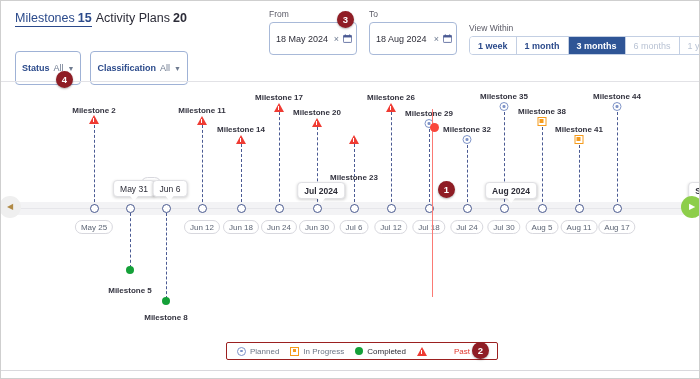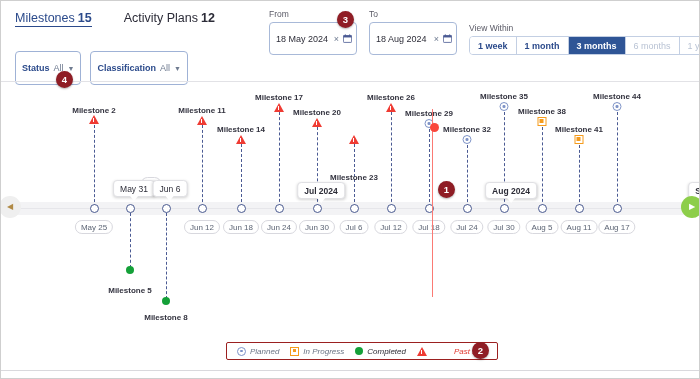--- a/index.html
+++ b/index.html
@@ -11,21 +11,21 @@
     color:#333;
     overflow:hidden;
     position:relative;
   }
   .frame {
     position:absolute; left:0; top:0; width:700px; height:379px;
     border:1px solid #cfcfcf; background:#fff; overflow:hidden;
   }
 
   
-  .tabs { position:absolute; left:14px; top:10px; display:flex; align-items:baseline; gap:32px; }
+  .tabs { position:absolute; left:14px; top:10px; display:flex; align-items:baseline; gap:4px; }
   .tab { font-size:12.5px; color:#23386b; white-space:nowrap; cursor:pointer; }
   .tab .cnt { font-weight:bold; margin-left:3px; }
   .tab.active { color:#2b4a8b; border-bottom:1.5px solid #2b4a8b; padding-bottom:1px; }
   .tab.inactive { color:#2c2c38; }
 
   .filters { position:absolute; left:14px; top:50px; display:flex; gap:9px; }
   .filter-pill {
     border:1px solid #9fb2d6; border-radius:4px; background:#fff;
     height:34px; display:flex; align-items:center; padding:16px 6px;
     font-size:9px; color:#2b4a8b; cursor:pointer; white-space:nowrap;
@@ -123,21 +123,20 @@
   .arrow .gl { font-size:8px; line-height:1; }
   .arrow.left .gl { color:#b08a46; }
   .arrow.right .gl { color:#fff; }
 
   
   .legend {
     position:absolute; left:225px; top:341px; height:18px;
     border:1px solid #9b2020; border-radius:2px;
     display:flex; align-items:center; gap:11px; padding:0 10px;
     background:#fff;
-    font-style:italic;
   }
   .lg { display:flex; align-items:center; gap:4px; font-size:8px; }
   .lg-planned { color:#6b7585; }
   .lg-prog { color:#6b7585; }
   .lg-done { color:#2b2b33; }
   .lg-due { color:#e0352c;gap:27px; }
 
   
   .badge {
     position:absolute; width:17px; height:17px; border-radius:50%;
@@ -150,21 +149,21 @@
 </head>
 <body>
 
 <div class="frame">
 
   <div class="tabs">
     <div class="tab active">
       <span>Milestones</span><span class="cnt">15</span>
     </div>
     <div class="tab inactive">
-      <span>Activity Plans</span><span class="cnt">12</span>
+      <span>Activity Plans</span><span class="cnt">20</span>
     </div>
   </div>
 
   <div class="filters">
     <div class="filter-pill">
       <b>Status</b>
       <span class="fval">All</span>
       <span class="caret">▼</span>
     </div>
     <div class="filter-pill">

